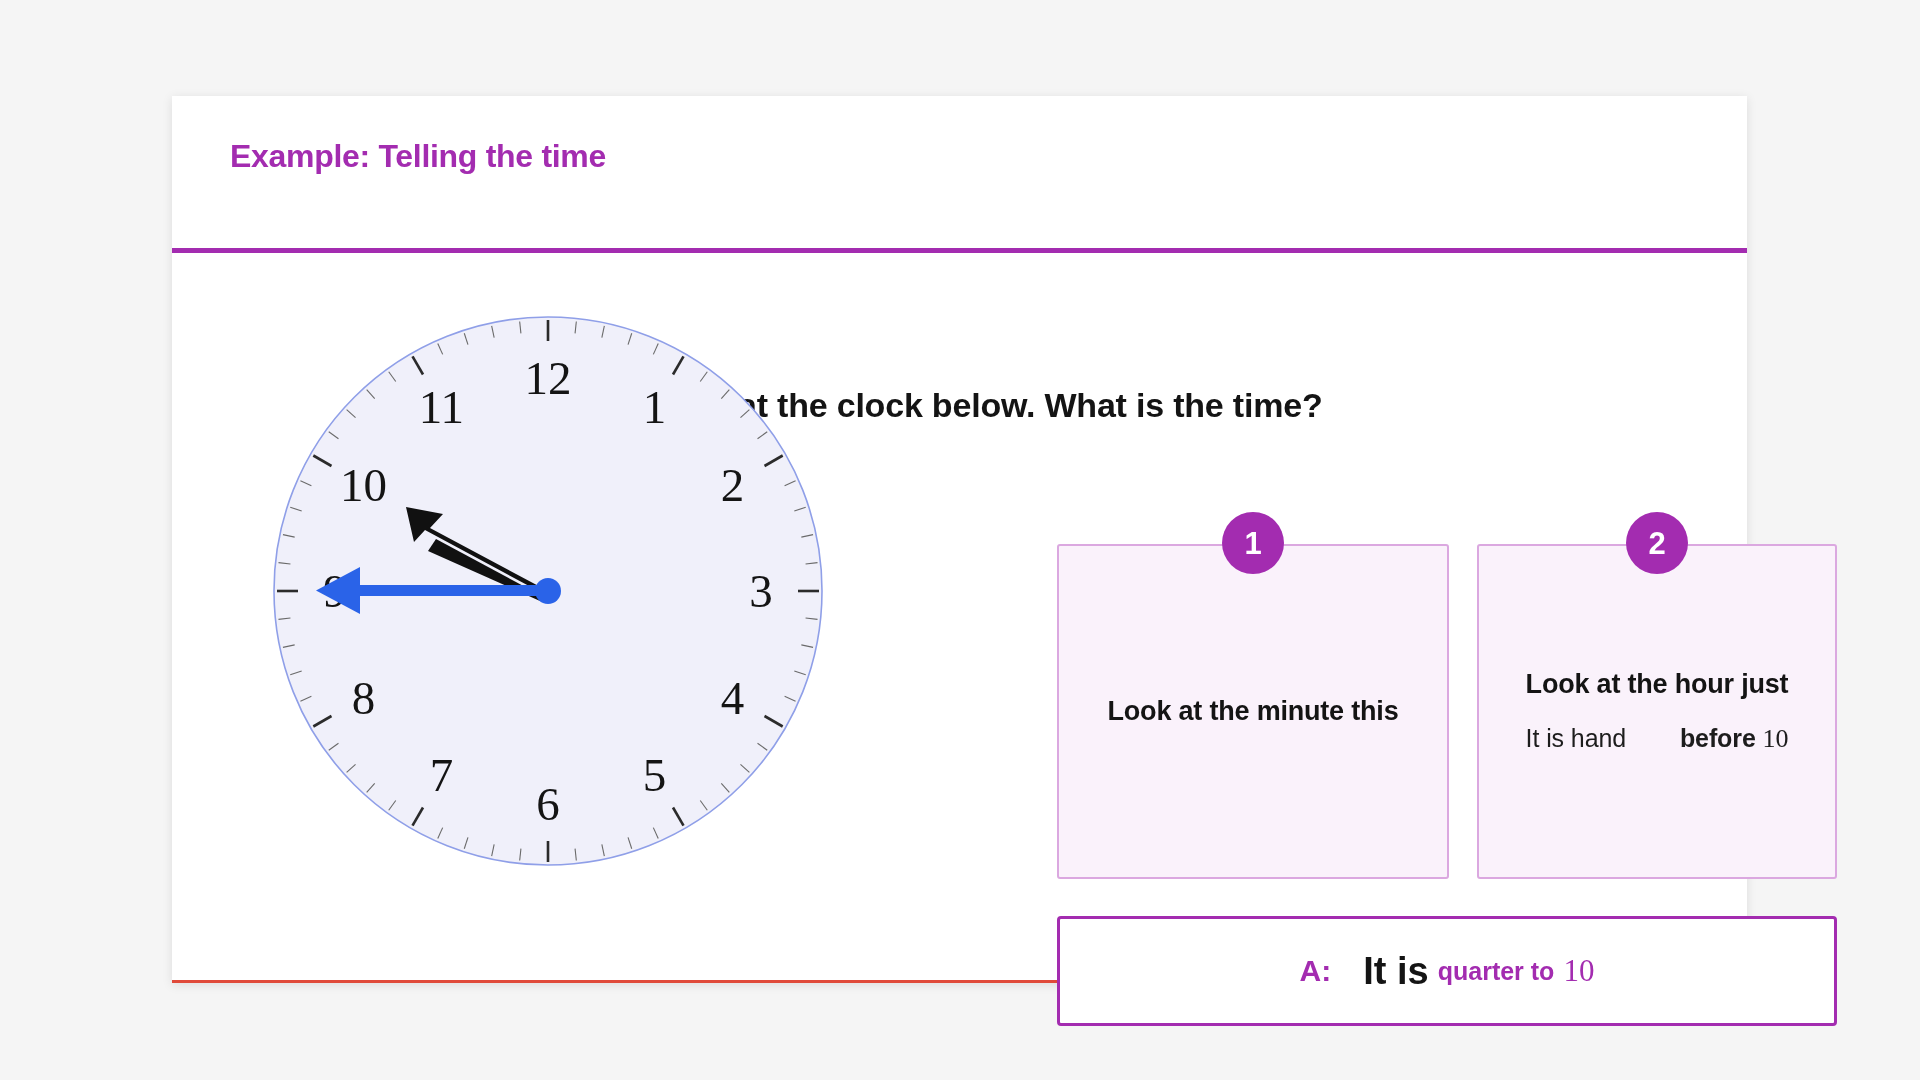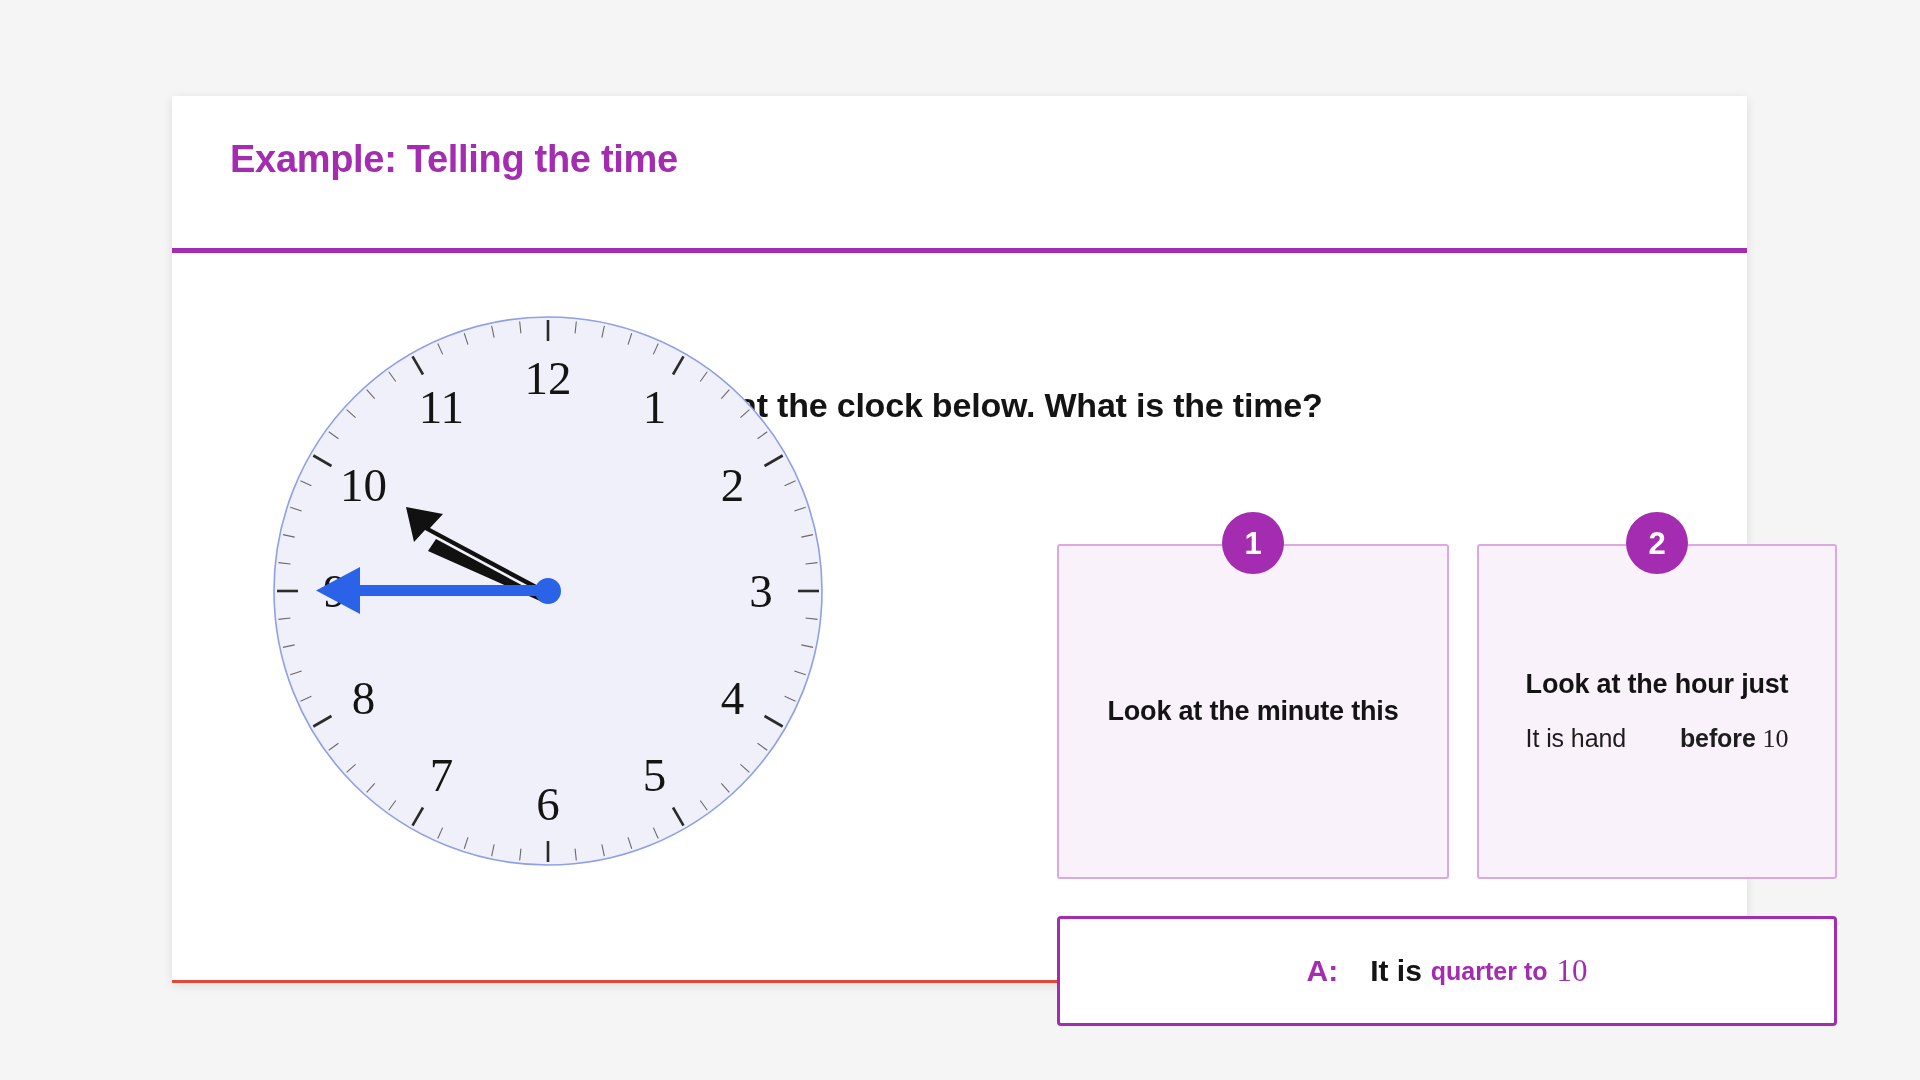--- a/index.html
+++ b/index.html
@@ -32,21 +32,21 @@
     position: absolute;
     left: 0;
     top: 0;
     width: 100%;
     height: 152px;
   }
   #page-title {
     position: absolute;
     left: 58px;
     top: 42px;
-    font-size: 38px;
+    font-size: 32px;
     font-weight: 700;
     color: #a32cb0;
     letter-spacing: -0.3px;
     white-space: nowrap;
   }
   #header-rule {
     position: absolute;
     left: 0;
     top: 152px;
     width: 100%;
@@ -162,21 +162,21 @@
     align-items: center;
     justify-content: center;
     white-space: nowrap;
   }
   #answer-bar .a-marker {
     font-size: 30px;
     font-weight: 700;
     color: #a32cb0;
   }
   #answer-bar .a-lead {
-    font-size: 30px;
+    font-size: 38px;
     font-weight: 700;
     color: #141414;
     margin-left: 32px;
   }
   #answer-bar .a-highlight {
     font-size: 25px;
     font-weight: 700;
     color: #a32cb0;
     margin-left: 9px;
   }

